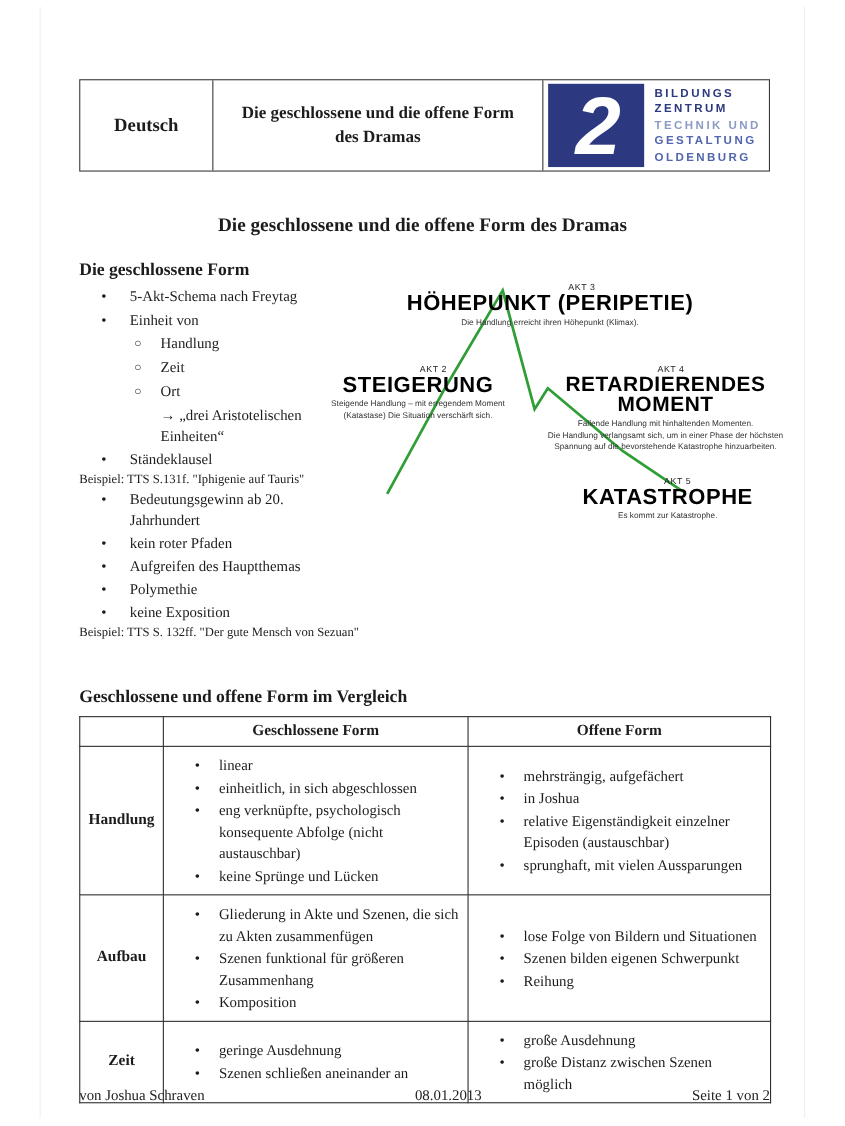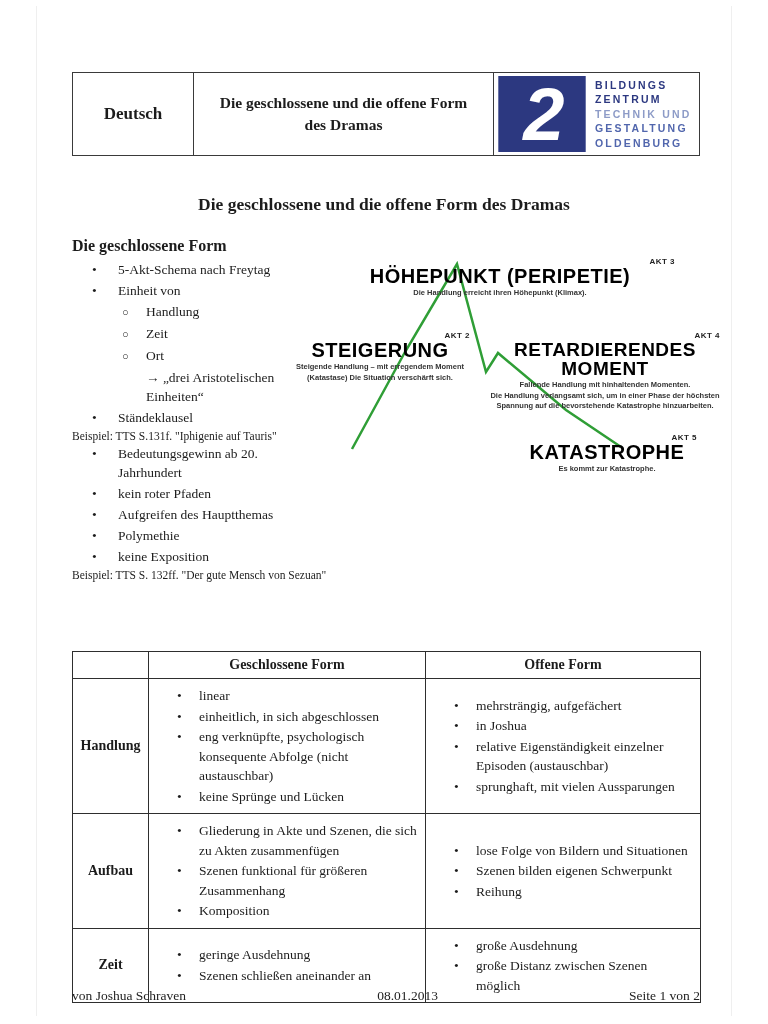--- a/index.html
+++ b/index.html
@@ -39,23 +39,23 @@
   .arrow-line{padding-left:74px;margin:0 0 2px 0;}
   .example{font-size:11.5px;line-height:15px;margin:2px 0 0 0;}
   .open-heading{margin-top:16px;}
   .example-wide{white-space:nowrap;width:400px;}
 
   
   .diagram{position:absolute;left:295px;top:245px;width:410px;height:285px;
     font-family:"Liberation Sans",sans-serif;}
   .diagram svg{position:absolute;left:0;top:0;}
   .act{position:absolute;text-align:center;}
-  .akt-label{display:block;text-align:right;font-size:8px;font-weight:bold;color:#222;letter-spacing:0.5px;}
+  .akt-label{display:block;text-align:center;font-size:8px;font-weight:normal;color:#222;letter-spacing:0.5px;}
   .act-title{font-size:20px;font-weight:bold;color:#000000;letter-spacing:0.5px;line-height:1.0;white-space:pre-line;}
-  .act-desc{font-size:7.5px;font-weight:bold;color:#333;line-height:1.4;margin-top:2px;white-space:pre-line;}
+  .act-desc{font-size:7.5px;font-weight:normal;color:#333;line-height:1.4;margin-top:2px;white-space:pre-line;}
   .act1{left:-5px;top:188px;width:170px;}
   .act1 .akt-label{margin-left:28px;}
   .act2{left:-5px;top:86px;width:180px;}
   .act2 .akt-label{margin-left:28px;}
   .act3{left:30px;top:12px;width:350px;}
   .act3 .akt-label{margin-left:58px;}
   .act4{left:195px;top:86px;width:230px;}
   .act4 .akt-label{margin-left:10px;}
   .act4 .act-title{font-size:19px;}
   .act5{left:222px;top:188px;width:180px;}
@@ -187,20 +187,21 @@
 Die Handlung verlangsamt sich, um in einer Phase der höchsten
 Spannung auf die bevorstehende Katastrophe hinzuarbeiten.</div>
     </div>
     <div class="act act5">
       <span class="akt-label">AKT 5</span>
       <div class="act-title">KATASTROPHE</div>
       <div class="act-desc">Es kommt zur Katastrophe.</div>
     </div>
   </div>
 
+  <div class="cmp-heading">Geschlossene und offene Form im Vergleich</div>
   <table class="cmp-table">
     <tbody>
         <tr>
       <th class="col-label"></th>
       <th class="col-closed">Geschlossene Form</th>
       <th class="col-open">Offene Form</th>
     </tr>
     <tr class="r-handlung">
       <td class="row-label">Handlung</td>
       <td>

